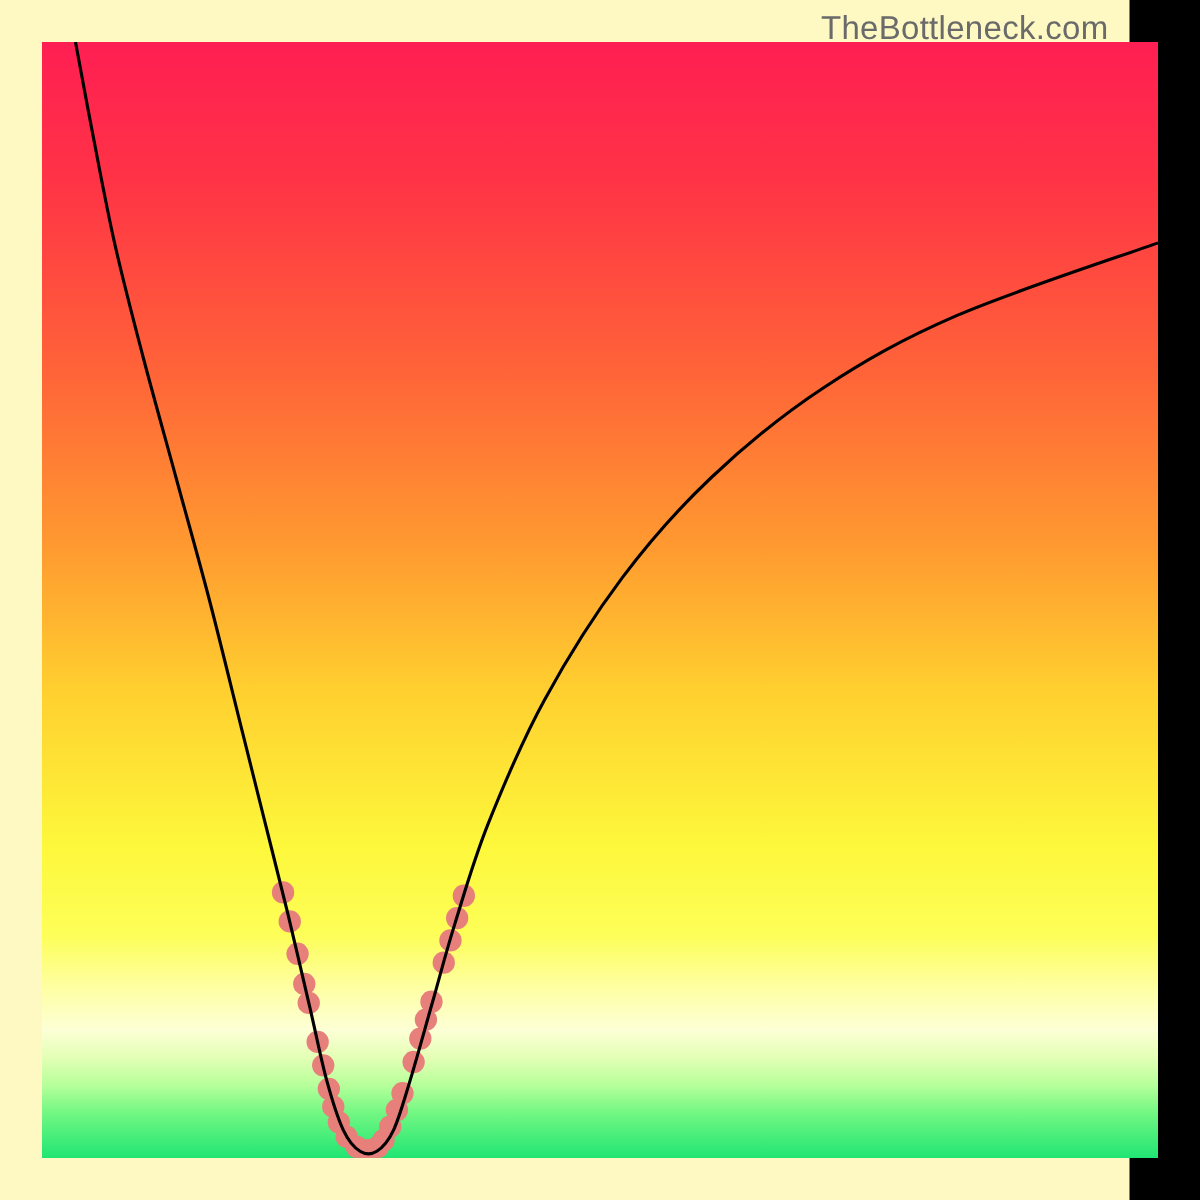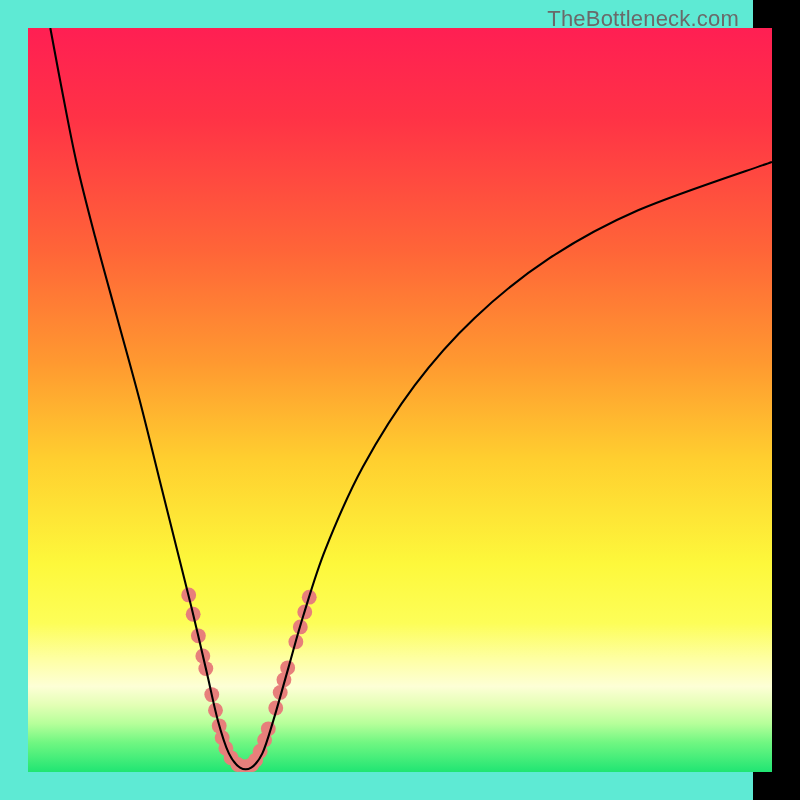--- a/index.html
+++ b/index.html
@@ -7,21 +7,21 @@
     padding: 0;
     width: 800px;
     height: 800px;
     background: #000;
     overflow: hidden;
   }
   .chart-container {
     position: relative;
     width: 753px;
     height: 800px;
-    background: #5eead4;
+    background: #fef9c3;
   }
   .plot-area {
     position: absolute;
     left: 28px;
     top: 28px;
     width: 744px;
     height: 744px;
     overflow: hidden;
   }
   .gradient-bg {

